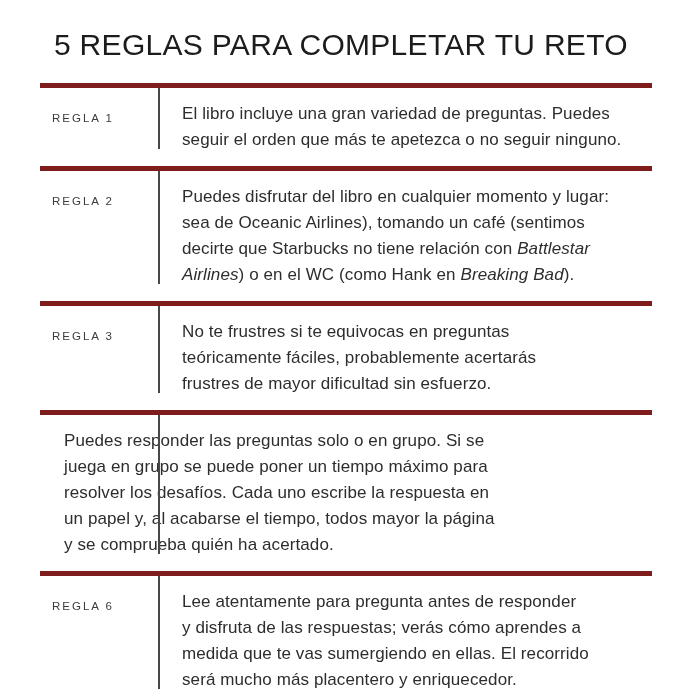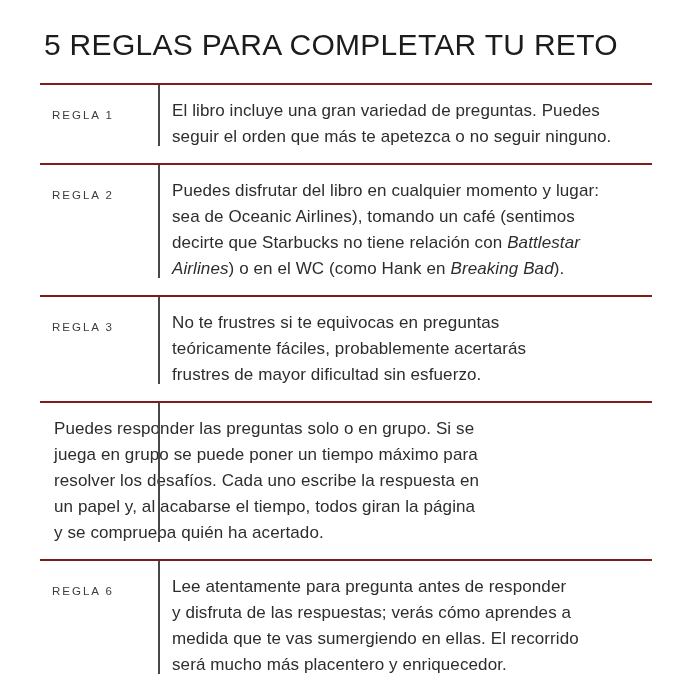--- a/index.html
+++ b/index.html
@@ -11,34 +11,34 @@
     width: 700px;
     height: 700px;
     overflow: hidden;
     font-family: "Liberation Sans", sans-serif;
     color: #2d2d2d;
   }
   .page {
     padding: 28px 0 0 40px;
   }
   .title {
-    margin: 0 0 21px 4px;
+    margin: 0 0 21px 14px;
     font-size: 30px;
     font-weight: 400;
     letter-spacing: 0.3px;
     color: #1c1c1c;
     white-space: nowrap;
   }
   .rules-table {
     width: 612px;
   }
   .row {
     position: relative;
     display: flex;
-    border-top: 2px solid #7f1d1d;
+    border-top: 5px solid #7f1d1d;
     padding: 13px 0 13px 0;
   }
   .col-divider {
     position: absolute;
     left: 118px;
     top: 0;
     width: 2px;
     height: calc(100% - 17px);
     background: #484848;
   }
@@ -49,21 +49,21 @@
     padding: 7px 0 0 12px;
   }
   .rule-label {
     font-size: 11.5px;
     font-weight: 400;
     letter-spacing: 2px;
     color: #3c3c3c;
     white-space: nowrap;
   }
   .text-cell {
-    padding-left: 14px;
+    padding-left: 24px;
   }
   .line {
     font-size: 17px;
     line-height: 26px;
     letter-spacing: 0.1px;
     white-space: nowrap;
     color: #2d2d2d;
   }
   .it {
     font-style: italic;
@@ -101,21 +101,21 @@
           <div class="line"><span>teóricamente fáciles, probablemente acertarás</span></div>
           <div class="line"><span>frustres de mayor dificultad sin esfuerzo.</span></div>
         </div>
       </div>
       <div class="row">
         <div class="col-divider"></div>
         <div class="text-cell">
           <div class="line"><span>Puedes responder las preguntas solo o en grupo. Si se</span></div>
           <div class="line"><span>juega en grupo se puede poner un tiempo máximo para</span></div>
           <div class="line"><span>resolver los desafíos. Cada uno escribe la respuesta en</span></div>
-          <div class="line"><span>un papel y, al acabarse el tiempo, todos giran la página</span></div>
+          <div class="line"><span>un papel y, al acabarse el tiempo, todos mayor la página</span></div>
           <div class="line"><span>y se comprueba quién ha acertado.</span></div>
         </div>
       </div>
       <div class="row">
         <div class="col-divider"></div>
         <div class="label-cell"><span class="rule-label">REGLA 6</span></div>
         <div class="text-cell">
           <div class="line"><span>Lee atentamente para pregunta antes de responder</span></div>
           <div class="line"><span>y disfruta de las respuestas; verás cómo aprendes a</span></div>
           <div class="line"><span>medida que te vas sumergiendo en ellas. El recorrido</span></div>

